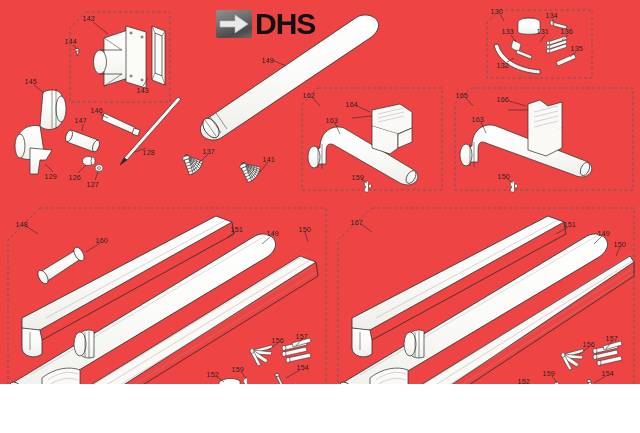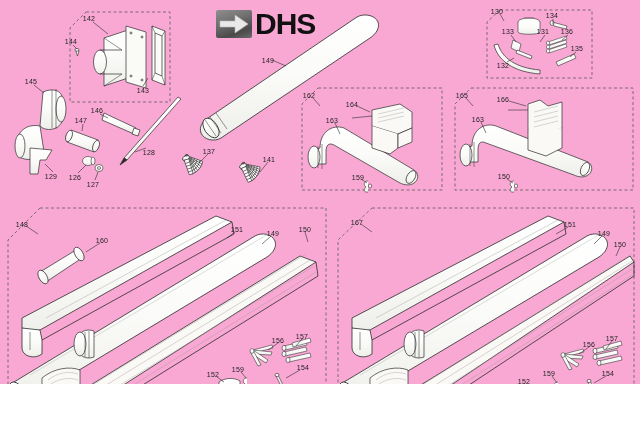--- a/index.html
+++ b/index.html
@@ -1,19 +1,19 @@
 <!DOCTYPE html>
 <html><head>
 <meta charset="utf-8">
 <style>
   html,body{margin:0;padding:0;background:#ffffff;}
   #page{
     position:relative;
     width:640px;height:384px;
-    background:#f9a8d4;
+    background:#ef4444;
     font-family:"Liberation Sans", sans-serif;
     overflow:hidden;
   }
   #artboard{position:absolute;left:0;top:0;width:640px;height:433px;}
   .lbl{
     position:absolute;
     font-family:"Liberation Sans", sans-serif;
     font-size:7px;
     color:#222222;
     letter-spacing:0.2px;

